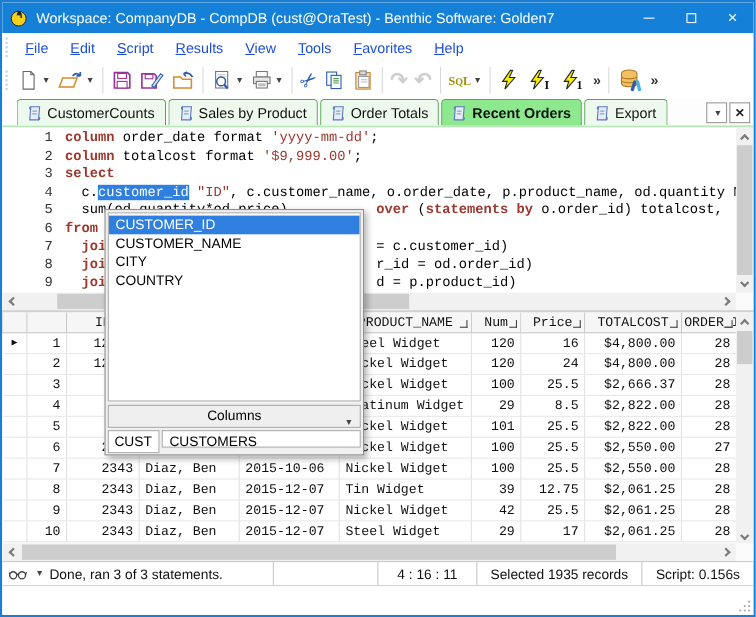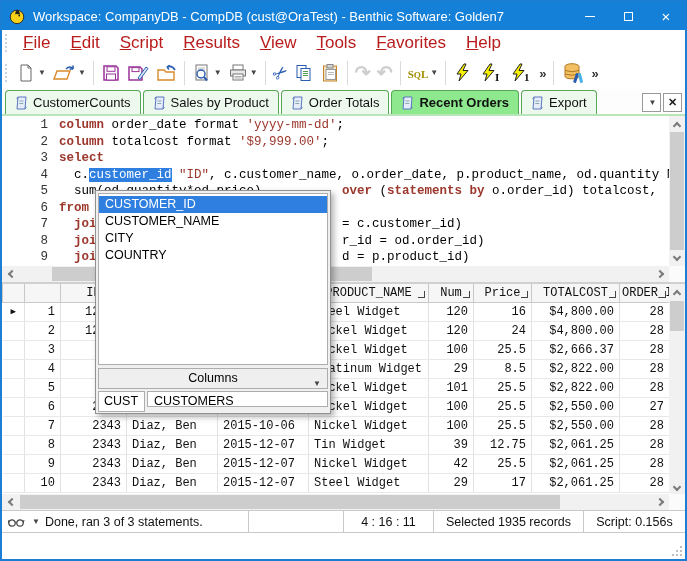--- a/index.html
+++ b/index.html
@@ -10,38 +10,38 @@
   .titlebar{position:absolute;top:0;left:0;right:0;height:28px;background:#1580d8;color:#fff;
             display:flex;align-items:center;}
   .app-icon{width:18px;height:18px;margin:0 7px 0 6px;flex:0 0 auto;}
   .title-text{font-size:13px;white-space:nowrap;overflow:hidden;flex:1;}
   .win-btn{width:38px;height:28px;display:flex;align-items:center;justify-content:center;color:#fff;}
   .glyph-min{display:block;width:10px;border-top:1px solid #fff;}
   .glyph-max{display:block;width:9px;height:9px;border:1px solid #fff;}
   .glyph-close{font-size:15px;line-height:1;}
   
   .menubar{position:absolute;top:28px;left:0;right:0;height:26px;display:flex;align-items:center;
-           font-size:17px;color:#b91c1c;background:#fff;}
+           font-size:13px;color:#1d4ed8;background:#fff;}
   .gripper{width:4px;height:18px;border-left:2px dotted #c3d5e8;margin:0 4px 0 3px;}
   .menu-item{padding:3px 10px;}
   .u{text-decoration:underline;}
   
   .toolbar{position:absolute;top:54px;left:0;right:0;height:33px;display:flex;align-items:center;background:#fff;}
   .tbtn{height:26px;display:flex;align-items:center;padding:0 2px;margin:0 1px;}
   .tbtn svg{display:block;}
   .tbtn.disabled{opacity:.9;}
   .dd{font-size:8px;color:#444;margin-left:2px;}
   .tsep{width:1px;height:24px;background:#d9d9d9;margin:0 4px;}
   .glyph-cut{font-size:18px;color:#2a5db0;display:inline-block;transform:rotate(-40deg);}
   .glyph-curve{font-size:19px;color:#c9c9c9;font-weight:bold;}
   .glyph-sql{font-size:11px;font-weight:bold;color:#a08e00;font-family:"Liberation Serif",serif;}
   .glyph-chev{font-size:13px;font-weight:bold;color:#333;}
   
   .tabbar{position:absolute;top:87px;left:0;right:0;height:27px;background:#fdfdfd;
-          border-bottom:2px solid #b9e6b9;display:flex;align-items:flex-end;padding-left:3px;}
+          border-bottom:2px solid #b9e6b9;display:flex;align-items:flex-end;padding-left:13px;}
   .tab{height:24px;display:flex;align-items:center;gap:5px;padding:0 9px;margin-right:2px;
        border:1px solid #56a856;border-bottom:none;border-radius:4px 4px 0 0;
        background:#eef9ee;font-size:13px;color:#111;}
   .tab.active{background:#8ee98e;font-weight:bold;}
   .tab svg{display:block;}
   .tab-ctrl{position:absolute;top:4px;width:19px;height:19px;border:1px solid #9a9a9a;background:#fff;
             display:flex;align-items:center;justify-content:center;font-size:11px;color:#222;}
   
   .editor{position:absolute;top:114px;left:0;right:0;height:166px;background:#fff;overflow:hidden;
           font-family:"Liberation Mono","DejaVu Sans Mono",monospace;font-size:12.5px;}

